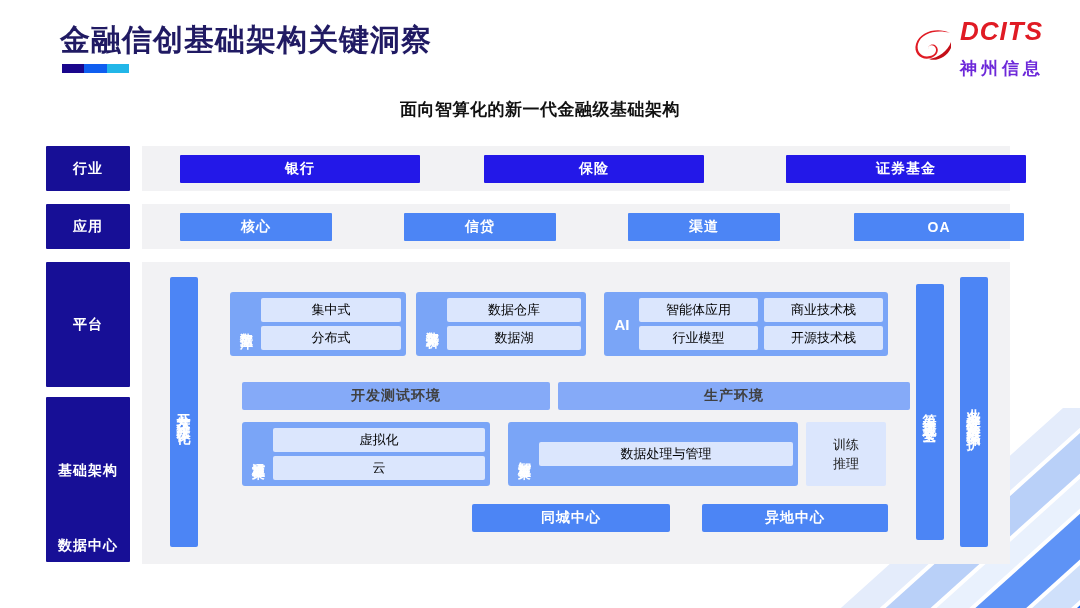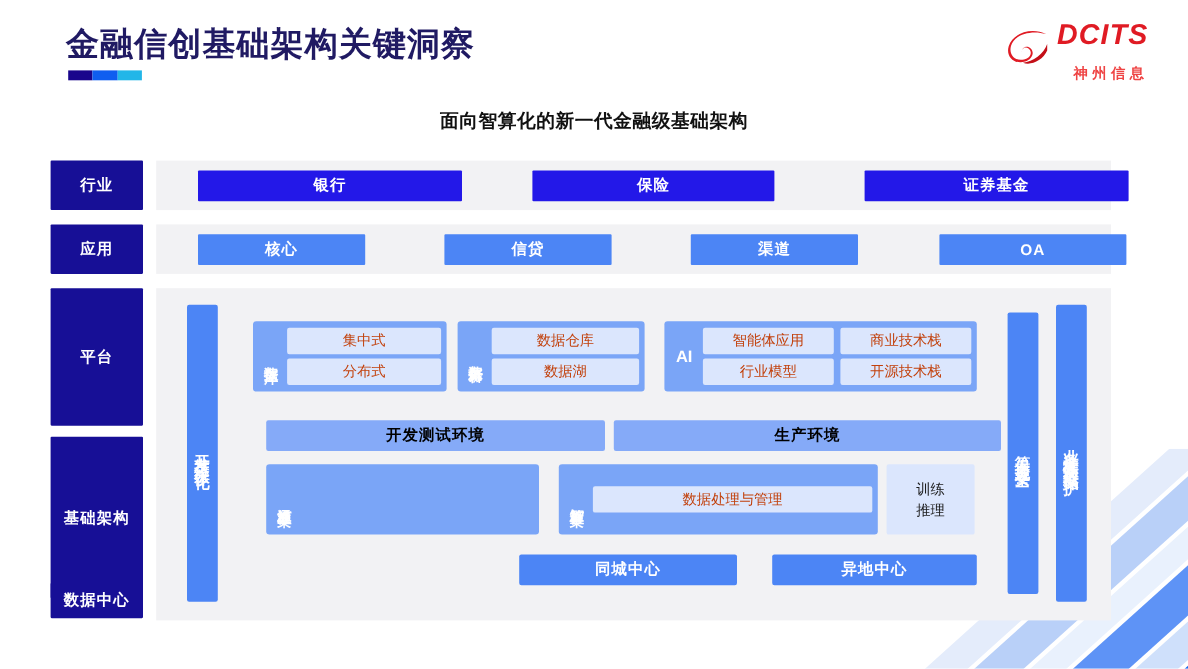--- a/index.html
+++ b/index.html
@@ -18,25 +18,25 @@
   .title{
     position:absolute;left:60px;top:20px;
     font-size:30px;font-weight:bold;color:#201a63;letter-spacing:1px;
   }
   .accent{position:absolute;left:62px;top:64px;display:flex;height:9px;width:67px;}
   .accent span{display:block;height:100%;}
   .accent .s1{width:22px;background:#1a068c;}
   .accent .s2{width:23px;background:#0f5ef0;}
   .accent .s3{width:22px;background:#22b6e8;}
 
-  .logo{position:absolute;right:36px;top:18px;display:flex;align-items:center;gap:4px;text-align:right;}
+  .logo{position:absolute;right:36px;top:18px;display:flex;align-items:center;gap:4px;}
   .logo-mark{width:46px;height:46px;position:relative;}
   .logo-text{display:flex;flex-direction:column;line-height:1;}
   .logo-en{font-size:26px;font-weight:bold;font-style:italic;color:#e01b24;letter-spacing:1px;}
-  .logo-cn{font-size:13px;font-weight:bold;color:#ef4444;letter-spacing:4px;margin-top:16px;}
+  .logo-cn{font-size:17px;font-weight:bold;color:#6d28d9;letter-spacing:4px;margin-top:16px;}
 
   .subtitle{
     position:absolute;left:0;right:0;top:98px;text-align:center;
     font-size:17px;font-weight:bold;color:#111;letter-spacing:.5px;
   }
 
   
   .rail{position:absolute;left:46px;}
   .rail-box{
     background:#170f96;color:#fff;font-weight:bold;font-size:14px;
@@ -87,33 +87,33 @@
     position:absolute;background:#7aa5f7;border-radius:3px;display:flex;align-items:center;
     padding:5px;box-sizing:border-box;
   }
   .group-label{
     color:#fff;font-weight:bold;font-size:13px;writing-mode:vertical-rl;text-orientation:upright;
     letter-spacing:1px;display:flex;align-items:center;justify-content:center;
     flex:0 0 auto;width:22px;align-self:stretch;
   }
   .group-cells{display:flex;flex-direction:column;gap:4px;flex:1;margin-left:4px;}
   .cell{
-    background:#dbe6fd;color:#c2410c;font-size:13px;font-weight:normal;
+    background:#dbe6fd;color:#000000;font-size:13px;font-weight:normal;
     display:flex;align-items:center;justify-content:center;height:24px;border-radius:2px;
   }
   .cell-row{display:flex;gap:6px;}
   .cell-row .cell{flex:1;}
 
   #grp-db{left:88px;top:30px;width:176px;height:64px;}
   #grp-da{left:274px;top:30px;width:170px;height:64px;}
   #grp-ai{left:462px;top:30px;width:284px;height:64px;background:#7aa5f7;}
   #grp-ai .group-label{font-size:15px;writing-mode:horizontal-tb;text-orientation:mixed;width:26px;letter-spacing:0;}
 
   .wide{
-    position:absolute;background:#85aaf8;color:#000000;font-weight:bold;font-size:14px;
+    position:absolute;background:#85aaf8;color:#404040;font-weight:bold;font-size:14px;
     display:flex;align-items:center;justify-content:center;border-radius:2px;letter-spacing:1px;
   }
   #bar-dev{left:100px;top:120px;width:308px;height:28px;}
   #bar-prod{left:416px;top:120px;width:352px;height:28px;}
 
   #grp-gen{left:100px;top:160px;width:248px;height:64px;}
   #grp-smart{left:366px;top:160px;width:290px;height:64px;}
   #box-train{
     position:absolute;left:664px;top:160px;width:80px;height:64px;background:#dbe6fd;border-radius:2px;
     display:flex;flex-direction:column;align-items:center;justify-content:center;
@@ -226,20 +226,24 @@
           <div class="cell">开源技术栈</div>
         </div>
       </div>
     </div>
 
     <div class="wide" id="bar-dev">开发测试环境</div>
     <div class="wide" id="bar-prod">生产环境</div>
 
     <div class="group" id="grp-gen">
       <div class="group-label">通算框架</div>
+      <div class="group-cells">
+        <div class="cell">虚拟化</div>
+        <div class="cell">云</div>
+      </div>
     </div>
 
     <div class="group" id="grp-smart">
       <div class="group-label">智算框架</div>
       <div class="group-cells">
         <div class="cell">数据处理与管理</div>
       </div>
     </div>
 
     <div id="box-train">

